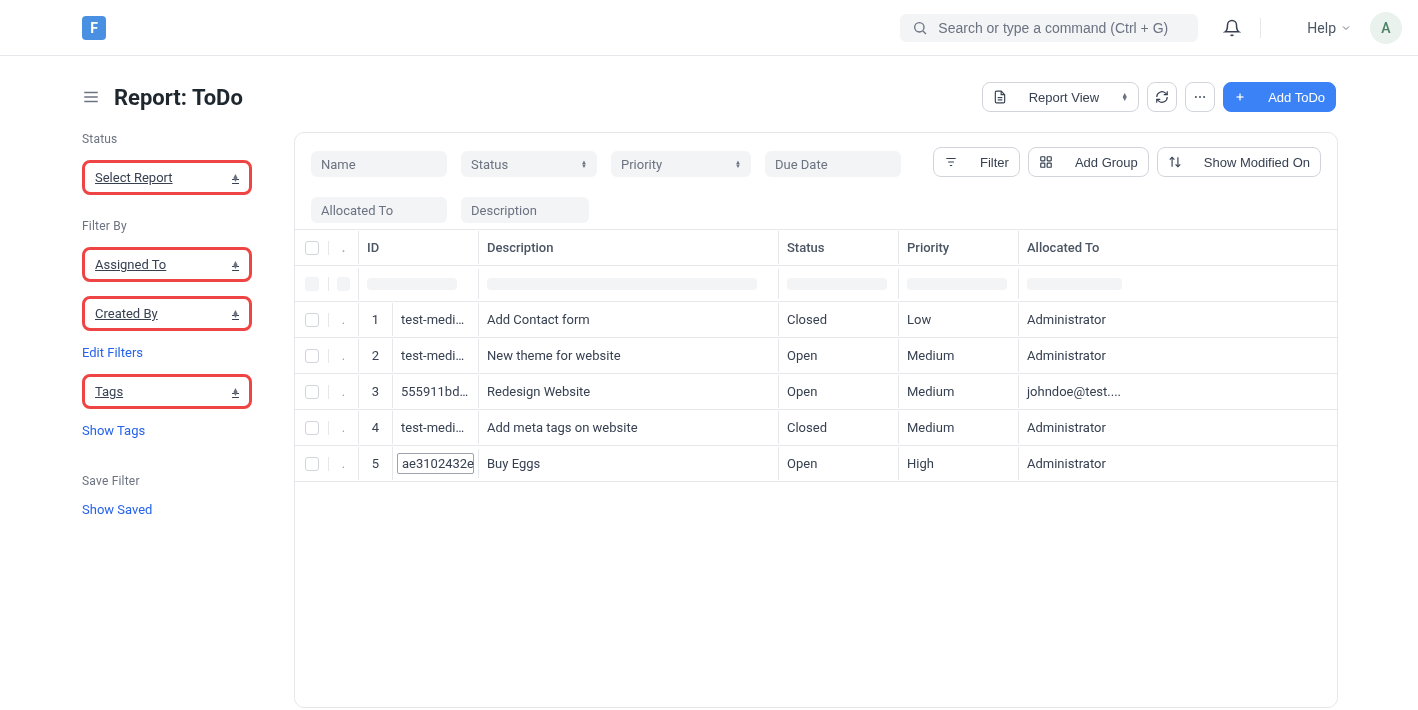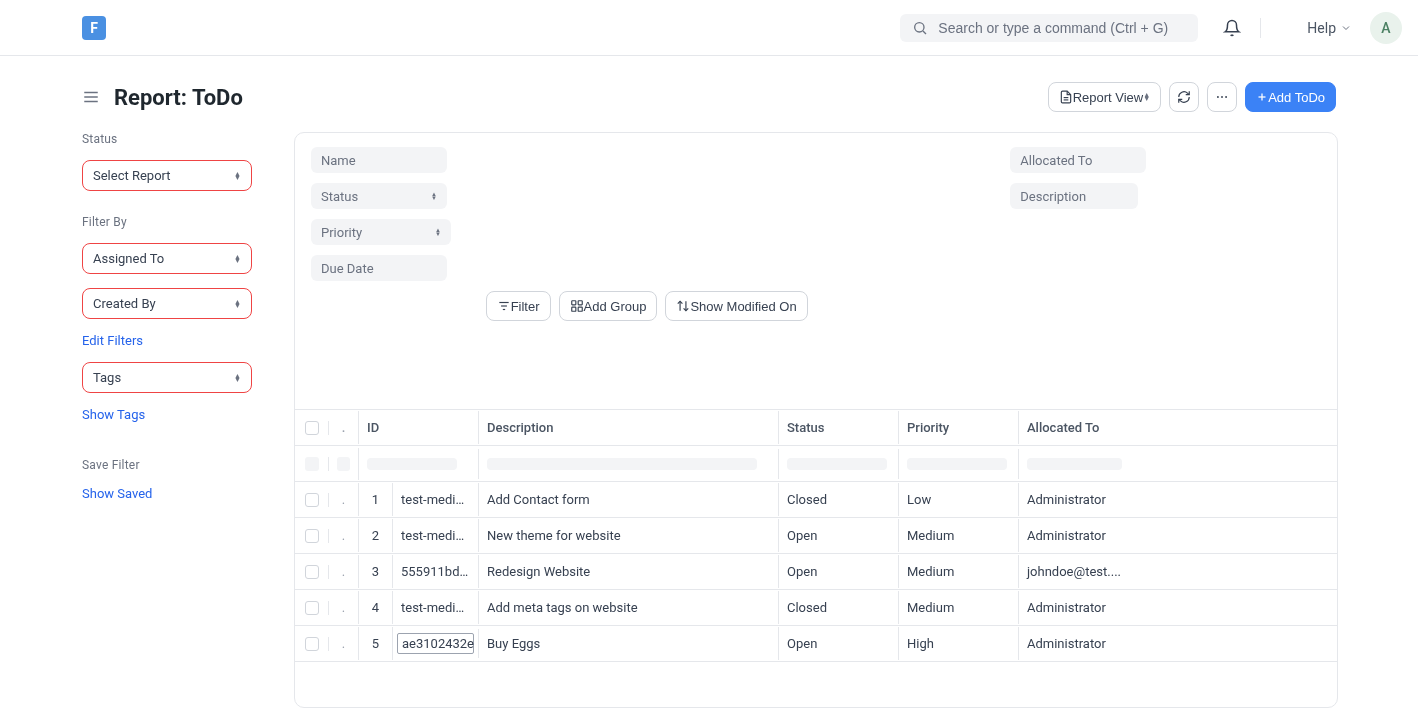--- a/index.html
+++ b/index.html
@@ -81,21 +81,21 @@
       align-items: center;
       padding: 26px 82px 0 82px;
     }
     .menu-toggle { margin-right: 14px; cursor:pointer; color:#6B7280;}
     .page-title { font-size: 22px; font-weight: 700; color:#1F272E; }
     .page-header-spacer { flex:1; }
     .header-actions { display:flex; gap:8px; align-items:center;}
     .btn {
       display:inline-flex;
       align-items:center;
-      gap:0;
+      gap:22px;
       border:1px solid #D1D5DB;
       background:#fff;
       border-radius:8px;
       padding: 6px 10px;
       font-size:13px;
       color:#374151;
       cursor:pointer;
       height: 30px;
     }
     .btn-icon-only { padding: 6px; width:30px; justify-content:center; }
@@ -118,28 +118,29 @@
       padding-right: 12px;
       display:flex;
       flex-direction:column;
       gap: 14px;
     }
     .side-label { font-size:12px; color:#6B7280; letter-spacing: .2px; }
     .select-control {
       display:flex;
       align-items:center;
       justify-content:space-between;
-      border:1px solid #ef4444;
+      border:3px solid #ef4444;
       border-radius:8px;
       padding: 7px 10px;
       font-size:13px;
       color:#374151;
       background:#fff;
       cursor:pointer;
       width: 170px;
+      text-decoration: underline;
     }
     .link-text { color:#2563EB; font-size:13px; cursor:pointer; }
     .filter-name-input {
       border:none;
       background:#F3F4F6;
       border-radius:6px;
       padding:8px 10px;
       font-size:13px;
       width:170px;
       outline:none;
@@ -155,22 +156,21 @@
       overflow: hidden;
       display:flex;
       flex-direction:column;
       min-height: 540px;
     }
     .filters-row {
       padding: 14px 16px 6px 16px;
       display:flex;
       flex-wrap: wrap;
       gap: 10px 14px;
-      align-items: flex-start;
-      flex-direction: column;
+      align-items: flex-end;
     }
     .pill {
       display:inline-flex;
       align-items:center;
       justify-content:space-between;
       background:#F3F4F6;
       border-radius:6px;
       padding: 5px 10px;
       font-size:13px;
       color:#6B7280;

